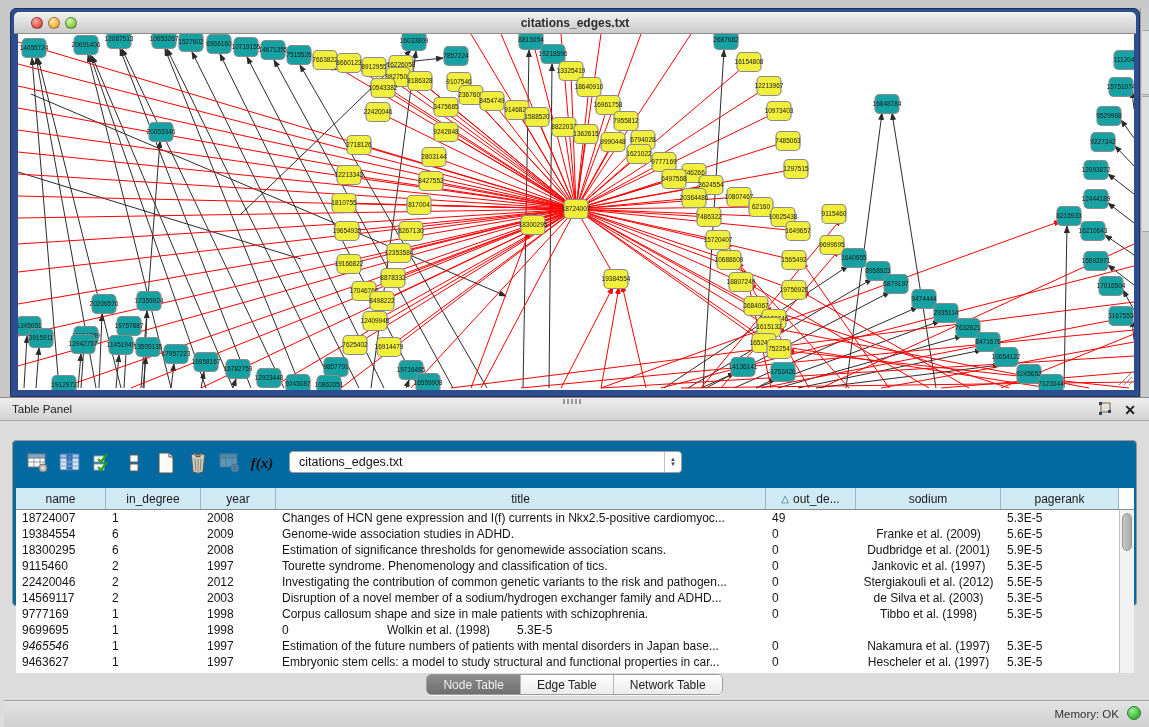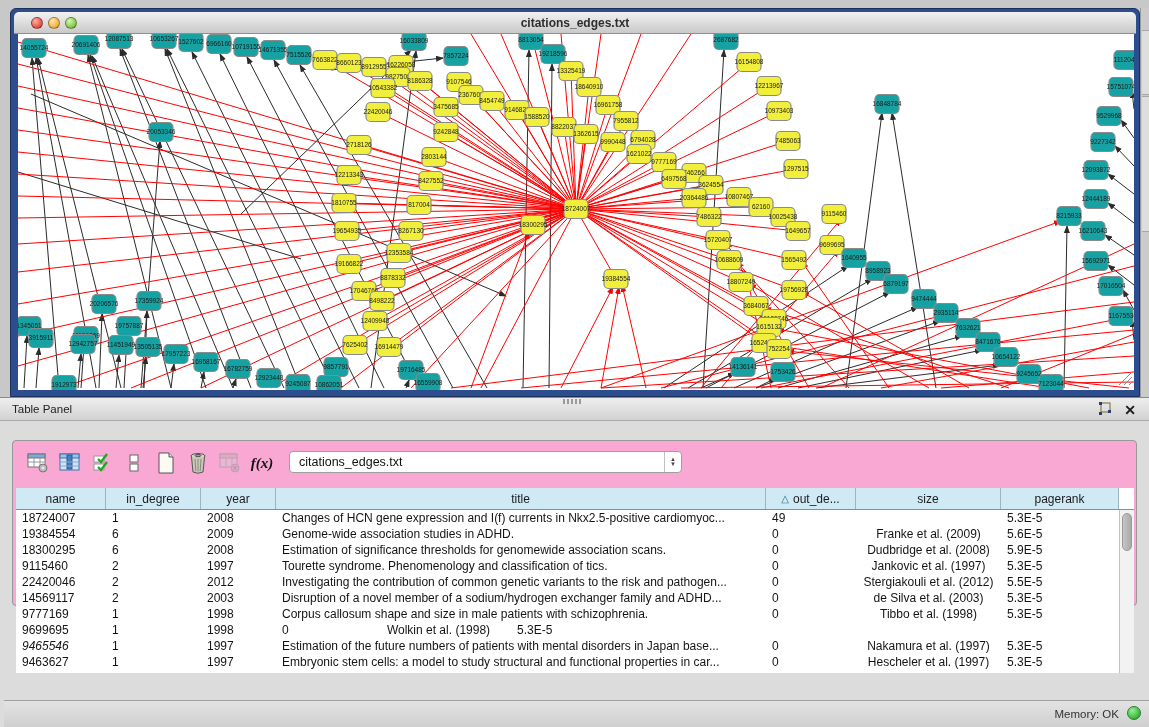--- a/index.html
+++ b/index.html
@@ -27,21 +27,21 @@
   .panel-header { position:absolute; left:0; top:0; width:100%; height:24px;
     background:linear-gradient(#eeeeee,#d2d2d2); border-top:1px solid #8a8a8a; border-bottom:1px solid #a8a8a8; }
   .panel-title { position:absolute; left:12px; top:5px; font-size:11.5px; color:#222; }
   .grip-dots { position:absolute; left:563px; top:1px; width:18px; height:5px;
     background:repeating-linear-gradient(90deg,#9a9a9a 0 2px,transparent 2px 4px); }
   .hdr-btn { position:absolute; top:3px; width:18px; height:18px; text-align:center; cursor:default; }
   .float-btn { right:36px; }
   .close-btn { right:10px; font-size:14px; font-weight:bold; color:#1a1a1a; line-height:18px; }
 
   .tbl-container { position:absolute; left:12px; top:43px; width:1125px; height:166px;
-    background:#f9a8d4; border:1px solid #989898; border-radius:4px; }
+    background:#0369a1; border:1px solid #989898; border-radius:4px; }
   .toolbar { position:absolute; left:10px; top:7px; height:30px; display:flex; align-items:center; }
   .tb-icon { width:30px; height:26px; display:flex; align-items:center; justify-content:center; margin-right:2px; }
   .tb-icon svg { display:block; }
   .fx { font-family:"Liberation Serif", serif; font-style:italic; font-weight:bold; font-size:15px; color:#111; }
   .combo { position:absolute; left:276px; top:10px; width:393px; height:22px; background:#ffffff;
     border:1px solid #9f9f9f; border-radius:4px; font-size:12.5px; color:#111; line-height:20px; padding-left:9px; }
   .combo .stepper { position:absolute; right:0; top:0; width:17px; height:20px; border-left:1px solid #c0c0c0;
     display:flex; flex-direction:column; align-items:center; justify-content:center; font-size:6px; color:#444; line-height:5px; }
 
   .grid { position:absolute; left:3px; top:47px; width:1118px; height:185px; background:#ffffff; overflow:hidden; }
@@ -896,21 +896,21 @@
             <span>year</span>
           </div>
           <div class="gh-cell" style="width: 490px;">
             <span>title</span>
           </div>
           <div class="gh-cell" style="width: 90px;">
             <span class="sort-tri">△</span>
             <span>out_de...</span>
           </div>
           <div class="gh-cell" style="width: 145px;">
-            <span>size</span>
+            <span>sodium</span>
           </div>
           <div class="gh-cell" style="width: 118px;">
             <span>pagerank</span>
           </div>
         </div>
       <div id="grid-body">
           <div class="grid-row">
             <div class="gc" style="width: 90px;">18724007</div>
             <div class="gc" style="width: 95px;">1</div>
             <div class="gc" style="width: 75px;">2008</div>
@@ -927,21 +927,21 @@
             <div class="gc" style="width: 90px;">0</div>
             <div class="gc center" style="width: 145px;">Franke et al. (2009)</div>
             <div class="gc" style="width: 118px;">5.6E-5</div>
           </div>
           <div class="grid-row">
             <div class="gc" style="width: 90px;">18300295</div>
             <div class="gc" style="width: 95px;">6</div>
             <div class="gc" style="width: 75px;">2008</div>
             <div class="gc" style="width: 490px;">Estimation of significance thresholds for genomewide association scans.</div>
             <div class="gc" style="width: 90px;">0</div>
-            <div class="gc center" style="width: 145px;">Dudbridge et al. (2008)</div>
+            <div class="gc center" style="width: 145px;">Dudbridge et al. (2001)</div>
             <div class="gc" style="width: 118px;">5.9E-5</div>
           </div>
           <div class="grid-row">
             <div class="gc" style="width: 90px;">9115460</div>
             <div class="gc" style="width: 95px;">2</div>
             <div class="gc" style="width: 75px;">1997</div>
             <div class="gc" style="width: 490px;">Tourette syndrome. Phenomenology and classification of tics.</div>
             <div class="gc" style="width: 90px;">0</div>
             <div class="gc center" style="width: 145px;">Jankovic et al. (1997)</div>
             <div class="gc" style="width: 118px;">5.3E-5</div>
@@ -999,18 +999,25 @@
             <div class="gc center" style="width: 145px;">Hescheler et al. (1997)</div>
             <div class="gc" style="width: 118px;">5.3E-5</div>
           </div>
         </div>
       <div class="vscroll">
         <div class="vthumb"></div>
       </div>
     </div>
   </div>
 
+  <div class="tabs">
+    <div class="tabbar" id="tabbar">
+        <div class="tab active">Node Table</div>
+        <div class="tab">Edge Table</div>
+        <div class="tab">Network Table</div>
+      </div>
+  </div>
 
   <div class="statusbar">
     <span class="mem">Memory: OK</span>
     <span class="mem-dot"></span>
   </div>
 </div>
 
 </body></html>

